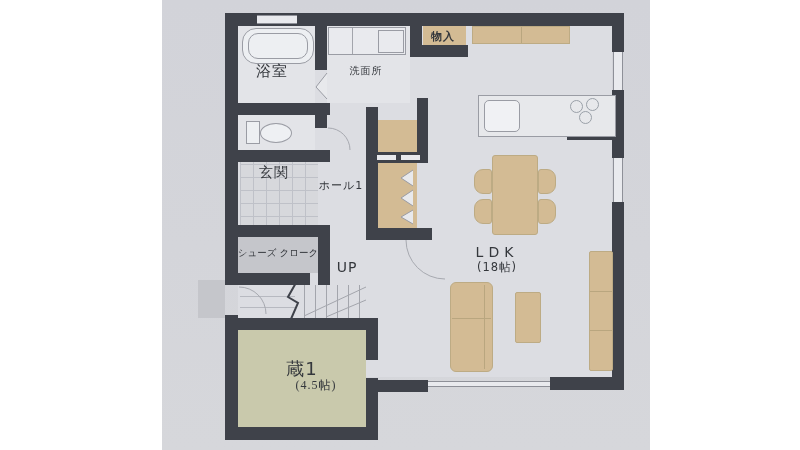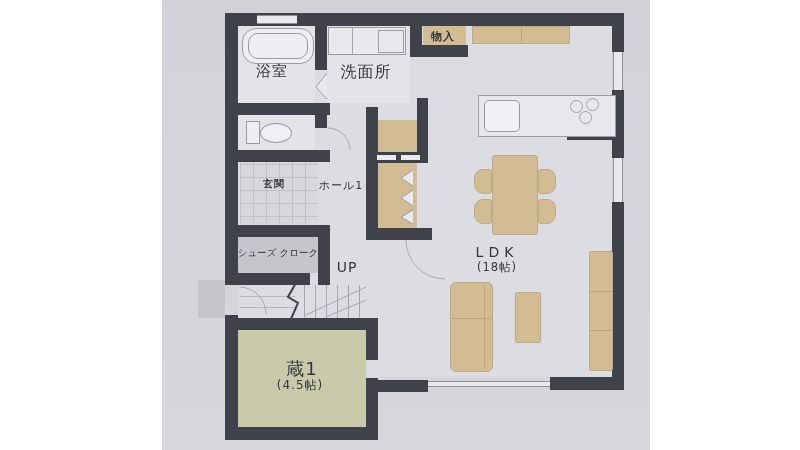--- a/index.html
+++ b/index.html
@@ -129,23 +129,23 @@
     <polyline points="327,73 316,87 327,99" fill="#e8e9ec" stroke="#9a9ca4" stroke-width="1"></polyline>
     <path d="M 328 128 A 22 22 0 0 1 350 150" fill="none" stroke="#a7a9b0" stroke-width="1"></path>
     <path d="M 406 240 A 39 39 0 0 0 445 279" fill="none" stroke="#a7a9b0" stroke-width="1"></path>
     <path d="M 239 287 A 27 27 0 0 1 266 314" fill="none" stroke="#a7a9b0" stroke-width="1"></path>
     <polyline points="413,170 401,178 413,186" fill="#e8e9ec" stroke="#9a9ca4" stroke-width="1"></polyline>
     <polyline points="413,190 401,198 413,206" fill="#e8e9ec" stroke="#9a9ca4" stroke-width="1"></polyline>
     <polyline points="413,210 401,217 413,224" fill="#e8e9ec" stroke="#9a9ca4" stroke-width="1"></polyline>
   </svg>
 
   <div class="lbl" style="left:272px;top:71px;font-size:15px;">浴室</div>
-  <div class="lbl" style="left:366px;top:72px;font-size:16px;">洗面所</div>
+  <div class="lbl" style="left:366px;top:72px;font-size:10px;font-family:Liberation Mono, monospace;">洗面所</div>
   <div class="lbl" style="left:443px;top:36px;font-size:11px;font-weight:600;">物入</div>
-  <div class="lbl" style="left:274px;top:184px;font-size:10px;font-weight:bold;">玄関</div>
+  <div class="lbl" style="left:274px;top:172px;font-size:14px;">玄関</div>
   <div class="lbl" style="left:341px;top:185px;font-size:11px;">ホール1</div>
   <div class="lbl" style="left:278px;top:253px;font-size:9.5px;letter-spacing:0;">シューズ クローク</div>
   <div class="lbl" style="left:347px;top:267px;font-size:14px;letter-spacing:1px;">UP</div>
   <div class="lbl" style="left:302px;top:369px;font-size:18px;">蔵1</div>
-  <div class="lbl" style="left:300px;top:385px;font-size:12px;">(4.5帖)</div>
+  <div class="lbl" style="left:316px;top:385px;font-size:12px;font-family:Liberation Serif, serif;">(4.5帖)</div>
   <div class="lbl" style="left:497px;top:252px;font-size:14px;letter-spacing:5px;text-align:center;">LDK</div>
   <div class="lbl" style="left:497px;top:268px;font-size:11.5px;">(18帖)</div>
 </div>
 
 </body></html>

